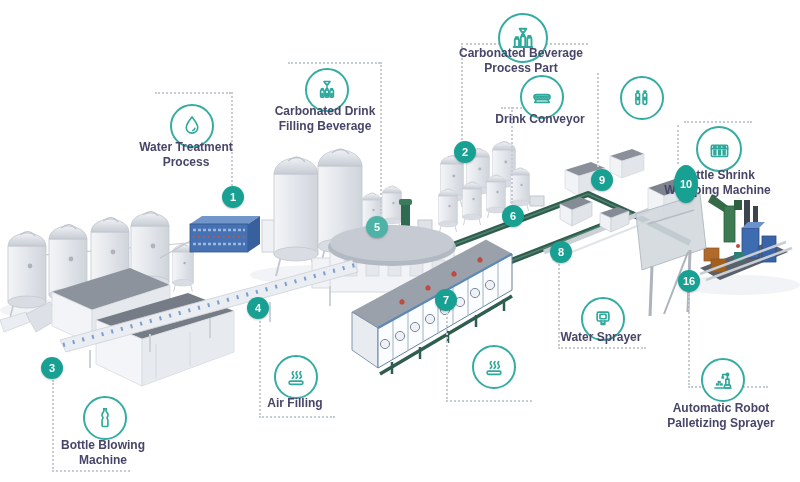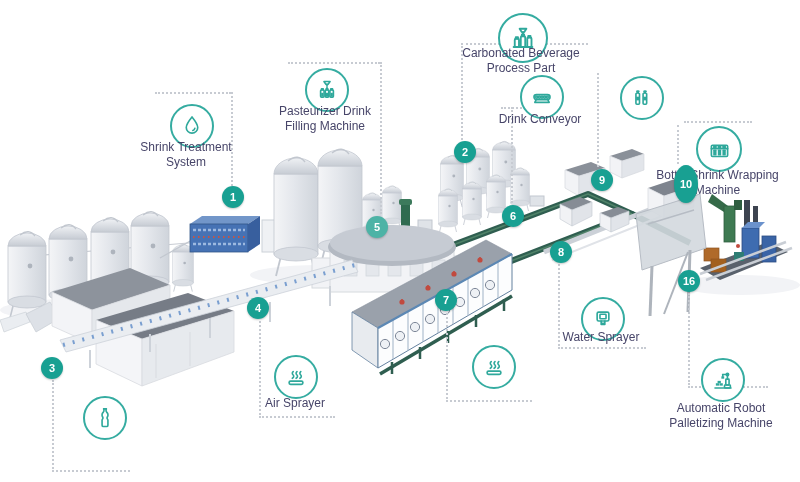--- a/index.html
+++ b/index.html
@@ -7,21 +7,21 @@
           font-family:"Liberation Sans",sans-serif;}
   .scene{position:absolute;left:0;top:0;}
   .dot-h{position:absolute;height:0;border-top:2px dotted #c7cbd2;}
   .dot-v{position:absolute;width:0;border-left:2px dotted #c7cbd2;}
   .badge{position:absolute;width:22px;height:22px;border-radius:50%;background:#18a092;color:#fff;
          font-size:11px;font-weight:bold;display:flex;align-items:center;justify-content:center;
          box-shadow:0 1px 2px rgba(0,0,0,.22);z-index:5;}
   .icon-circle{position:absolute;width:40px;height:40px;border-radius:50%;background:#fff;
                border:2px solid #35aca1;display:flex;align-items:center;justify-content:center;z-index:4;}
   .icon-circle.big{width:46px;height:46px;}
-  .label{position:absolute;color:#474569;font-size:12px;line-height:15px;text-align:center;z-index:4;}
+  .label{position:absolute;color:#474569;font-size:12px;line-height:15px;text-align:center;z-index:4;font-weight:bold;}
   svg .ic{fill:none;stroke:#2ea89b;stroke-width:1.5;stroke-linecap:round;stroke-linejoin:round;}
 </style>
 </head>
 <body>
 
 <div class="canvas">
 
   <svg class="scene" width="800" height="482" viewBox="0 0 800 482">
     <defs>
       <linearGradient id="met" x1="0" y1="0" x2="1" y2="0">
@@ -273,41 +273,41 @@
   <div class="badge" style="left:678px;top:270px">16</div>
 
   <div class="icon-circle" style="left:170px;top:104px">
     <svg width="26" height="26" viewBox="0 0 24 24">
         <g class="ic">
       <path d="M12 3.6c3.1 3.8 5.3 6.9 5.3 9.7a5.3 5.3 0 0 1-10.6 0c0-2.8 2.2-5.9 5.3-9.7Z"></path>
       <path d="M14.6 14.2a2.6 2.6 0 0 1-1.8 1.9"></path>
     </g>
       </svg>
   </div>
-  <div class="label" style="left:131px;top:140px;width:110px">Shrink Treatment System</div>
+  <div class="label" style="left:131px;top:140px;width:110px">Water Treatment Process</div>
 
   <div class="icon-circle" style="left:305px;top:68px">
     <svg width="26" height="26" viewBox="0 0 24 24">
         <g class="ic">
       <path d="M9.2 4.2h5.6l-1.8 2.6h-2Z"></path>
           <path d="M12 6.8v1.4"></path>
           <path d="M12 9.4v.6"></path>
       <path d="M6.9 12v-1h1.6v1"></path>
           <rect x="6.1" y="12" width="3.2" height="6.6" rx="0.8"></rect>
       <path d="M11.2 12v-1h1.6v1"></path>
           <rect x="10.4" y="12" width="3.2" height="6.6" rx="0.8"></rect>
       <path d="M15.5 12v-1h1.6v1"></path>
           <rect x="14.7" y="12" width="3.2" height="6.6" rx="0.8"></rect>
       <rect x="6.6" y="14.6" width="2.2" height="3.4" fill="#2ea89b" stroke="none"></rect>
       <rect x="10.9" y="14.6" width="2.2" height="3.4" fill="#2ea89b" stroke="none"></rect>
       <rect x="15.2" y="14.6" width="2.2" height="3.4" fill="#2ea89b" stroke="none"></rect>
     </g>
       </svg>
   </div>
-  <div class="label" style="left:270px;top:104px;width:110px">Pasteurizer Drink Filling Machine</div>
+  <div class="label" style="left:270px;top:104px;width:110px">Carbonated Drink Filling Beverage</div>
 
   <div class="icon-circle big" style="left:498px;top:13px">
     <svg width="30" height="30" viewBox="0 0 24 24">
         <g class="ic">
       <path d="M4.5 19.2h15"></path>
       <path d="M9.3 4.6h5.4l-1.7 2.7h-2Z"></path>
           <path d="M12 7.3v1.9"></path>
       <rect x="10.2" y="10.6" width="3.6" height="8.6" rx="1"></rect>
           <path d="M11.1 10.6V9.2h1.8v1.4"></path>
       <rect x="5.4" y="12.6" width="3.4" height="6.6" rx="1"></rect>
@@ -389,42 +389,43 @@
   <div class="icon-circle" style="left:274px;top:355px">
     <svg width="26" height="26" viewBox="0 0 24 24">
         <g class="ic">
       <rect x="5.6" y="15.8" width="12.8" height="3" rx="1.4"></rect>
       <path d="M8.6 13.2c1.5-.9 1.7-2.2.6-3.3-.9-.9-.8-2 .2-2.9"></path>
       <path d="M12.1 13.2c1.5-.9 1.7-2.2.6-3.3-.9-.9-.8-2 .2-2.9"></path>
       <path d="M15.6 13.2c1.5-.9 1.7-2.2.6-3.3-.9-.9-.8-2 .2-2.9"></path>
     </g>
       </svg>
   </div>
-  <div class="label" style="left:250px;top:396px;width:90px">Air Sprayer</div>
+  <div class="label" style="left:250px;top:396px;width:90px">Air Filling</div>
 
   <div class="icon-circle" style="left:83px;top:396px">
     <svg width="26" height="26" viewBox="0 0 24 24">
         <g class="ic">
       <path d="M10.7 3.6h2.6"></path>
       <path d="M11 3.6v2c0 .9-1.7 1.7-1.7 3.1v1c0 .9.8 1.3.8 2.2 0 .9-.8 1.3-.8 2.2v4.5c0 .7.6 1.3 1.3 1.3h2.8c.7 0 1.3-.6 1.3-1.3v-4.5c0-.9-.8-1.3-.8-2.2 0-.9.8-1.3.8-2.2v-1c0-1.4-1.7-2.2-1.7-3.1v-2"></path>
     </g>
       </svg>
   </div>
+  <div class="label" style="left:53px;top:438px;width:100px">Bottle Blowing Machine</div>
 
   <div class="icon-circle" style="left:701px;top:358px">
     <svg width="26" height="26" viewBox="0 0 24 24">
         <g class="ic">
       <path d="M4.6 19.4h14.8"></path>
       <rect x="14.6" y="11.2" width="3" height="5.4" rx="0.6"></rect>
       <rect x="13.4" y="16.6" width="5.4" height="2.8" rx="0.6"></rect>
       <path d="M16.1 11.2V6.9h-4.3"></path>
           <circle cx="16.1" cy="6.9" r="1.1"></circle>
       <path d="M11.8 6.9v1.7"></path>
       <rect x="10.5" y="8.6" width="2.6" height="2.2" fill="#2ea89b" stroke="none"></rect>
       <rect x="5.4" y="15" width="3" height="2.2" fill="#2ea89b" stroke="none"></rect>
       <rect x="8.8" y="15" width="3" height="2.2" fill="#2ea89b" stroke="none"></rect>
       <rect x="7" y="12.8" width="3" height="2.2" fill="#2ea89b" stroke="none"></rect>
     </g>
       </svg>
   </div>
-  <div class="label" style="left:655px;top:401px;width:132px">Automatic Robot Palletizing Machine</div>
+  <div class="label" style="left:655px;top:401px;width:132px">Automatic Robot Palletizing Sprayer</div>
 
 </div>
 
 </body></html>

